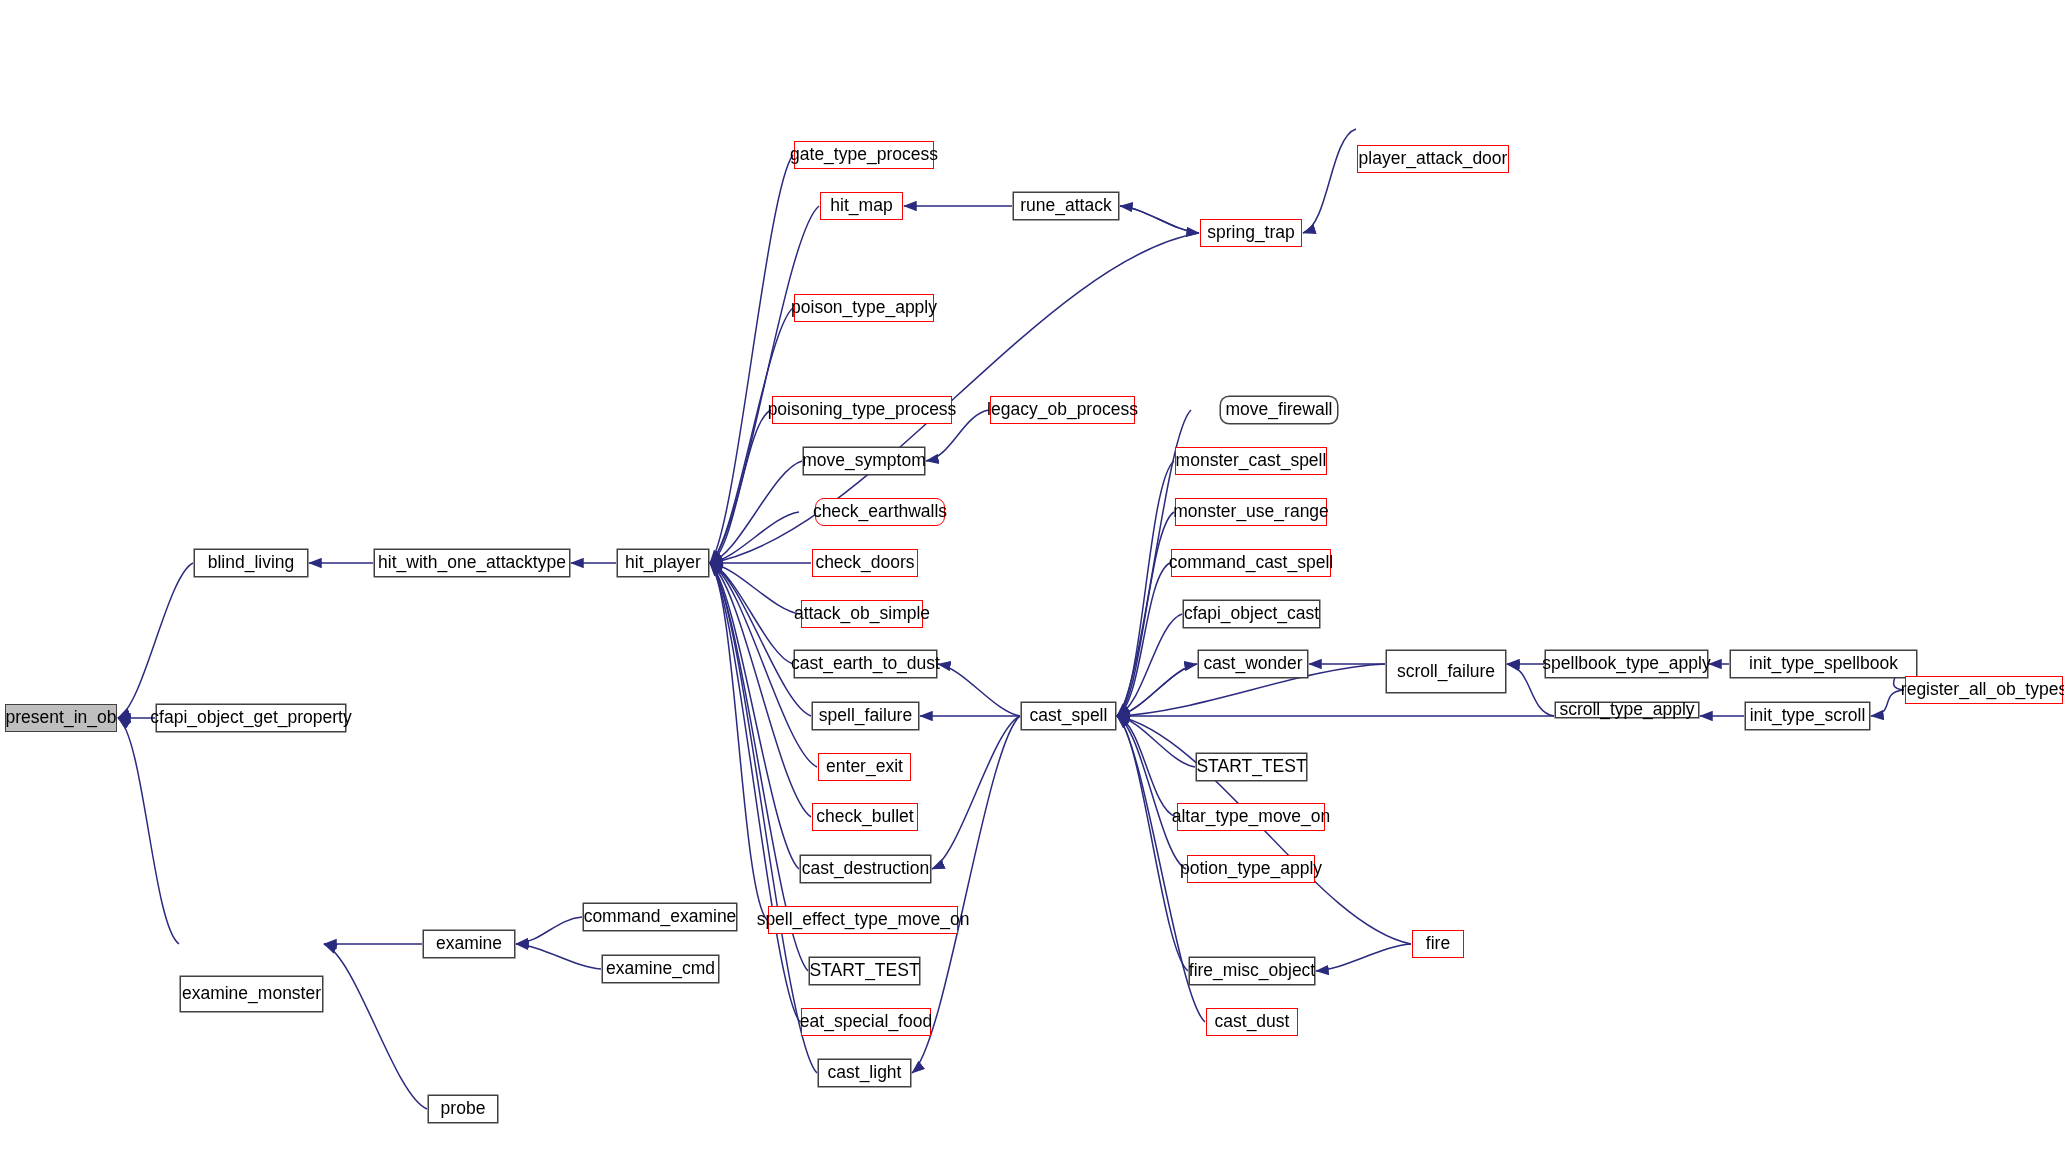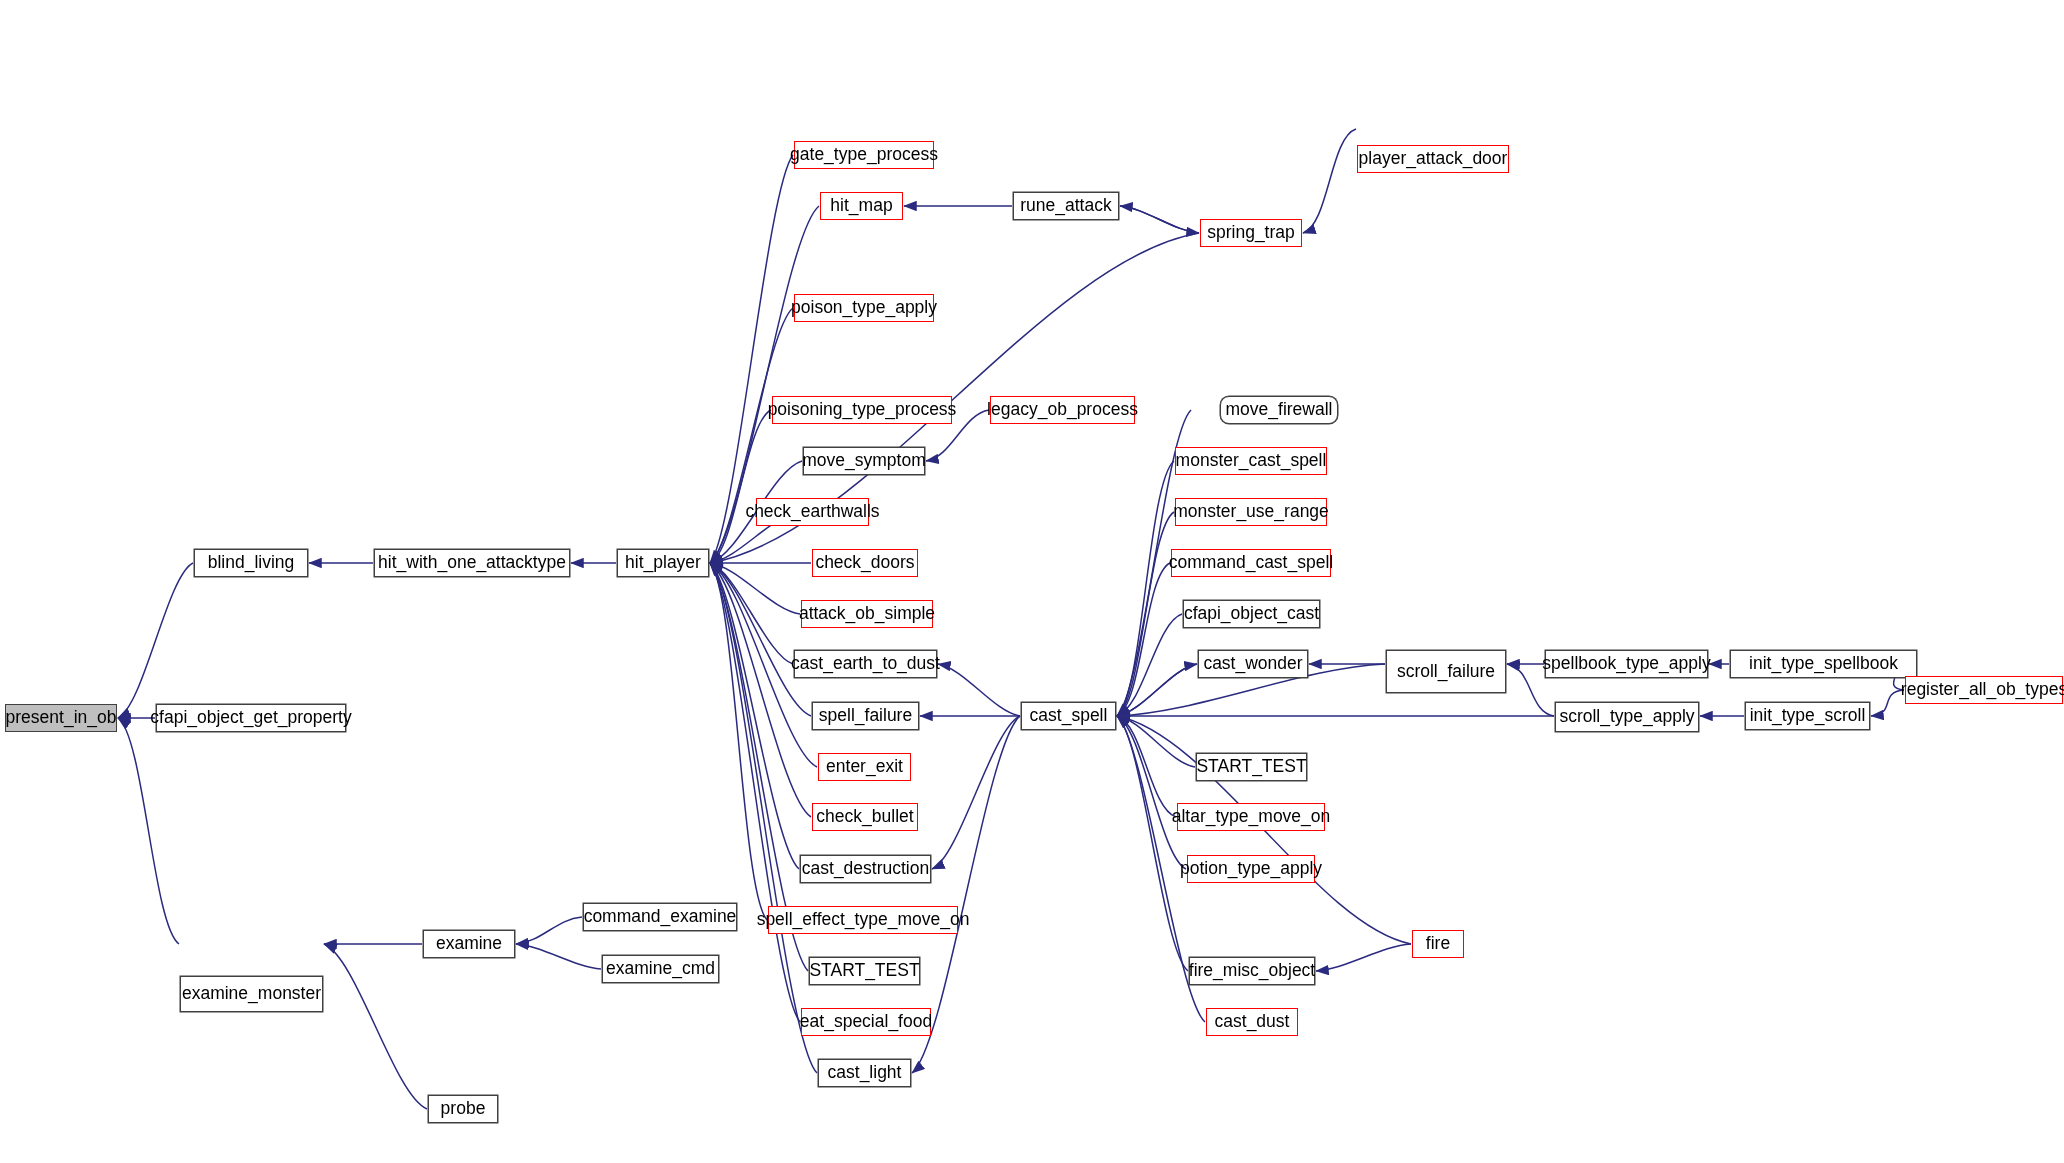--- a/index.html
+++ b/index.html
@@ -175,27 +175,27 @@
       </div>
       <div class="node red" style="left: 772px; top: 396px; width: 180px; height: 28px;">
         <span>poisoning_type_process</span>
       </div>
       <div class="node red" style="left: 990px; top: 396px; width: 145px; height: 28px;">
         <span>legacy_ob_process</span>
       </div>
       <div class="node black" style="left: 803px; top: 447px; width: 122px; height: 28px;">
         <span>move_symptom</span>
       </div>
-      <div class="node red" style="left: 756px; top: 498px; width: 113px; height: 28px;">
+      <div class="node red" style="left: 815px; top: 498px; width: 130px; height: 28px; border-radius: 9px;">
         <span>check_earthwalls</span>
       </div>
       <div class="node red" style="left: 812px; top: 549px; width: 106px; height: 28px;">
         <span>check_doors</span>
       </div>
-      <div class="node red" style="left: 801px; top: 600px; width: 132px; height: 28px;">
+      <div class="node red" style="left: 801px; top: 600px; width: 122px; height: 28px;">
         <span>attack_ob_simple</span>
       </div>
       <div class="node black" style="left: 794px; top: 650px; width: 143px; height: 28px;">
         <span>cast_earth_to_dust</span>
       </div>
       <div class="node black" style="left: 812px; top: 702px; width: 107px; height: 28px;">
         <span>spell_failure</span>
       </div>
       <div class="node red" style="left: 818px; top: 753px; width: 93px; height: 28px;">
         <span>enter_exit</span>
@@ -253,21 +253,21 @@
       </div>
       <div class="node red" style="left: 1206px; top: 1008px; width: 92px; height: 28px;">
         <span>cast_dust</span>
       </div>
       <div class="node red" style="left: 1412px; top: 930px; width: 52px; height: 28px;">
         <span>fire</span>
       </div>
       <div class="node black" style="left: 1386px; top: 650px; width: 120px; height: 43px;">
         <span>scroll_failure</span>
       </div>
-      <div class="node black" style="left: 1555px; top: 702px; width: 144px; height: 30px;">
+      <div class="node black" style="left: 1555px; top: 702px; width: 144px; height: 16px;">
         <span>scroll_type_apply</span>
       </div>
       <div class="node black" style="left: 1545px; top: 650px; width: 163px; height: 28px;">
         <span>spellbook_type_apply</span>
       </div>
       <div class="node black" style="left: 1745px; top: 702px; width: 125px; height: 28px;">
         <span>init_type_scroll</span>
       </div>
       <div class="node black" style="left: 1730px; top: 650px; width: 187px; height: 28px;">
         <span>init_type_spellbook</span>

